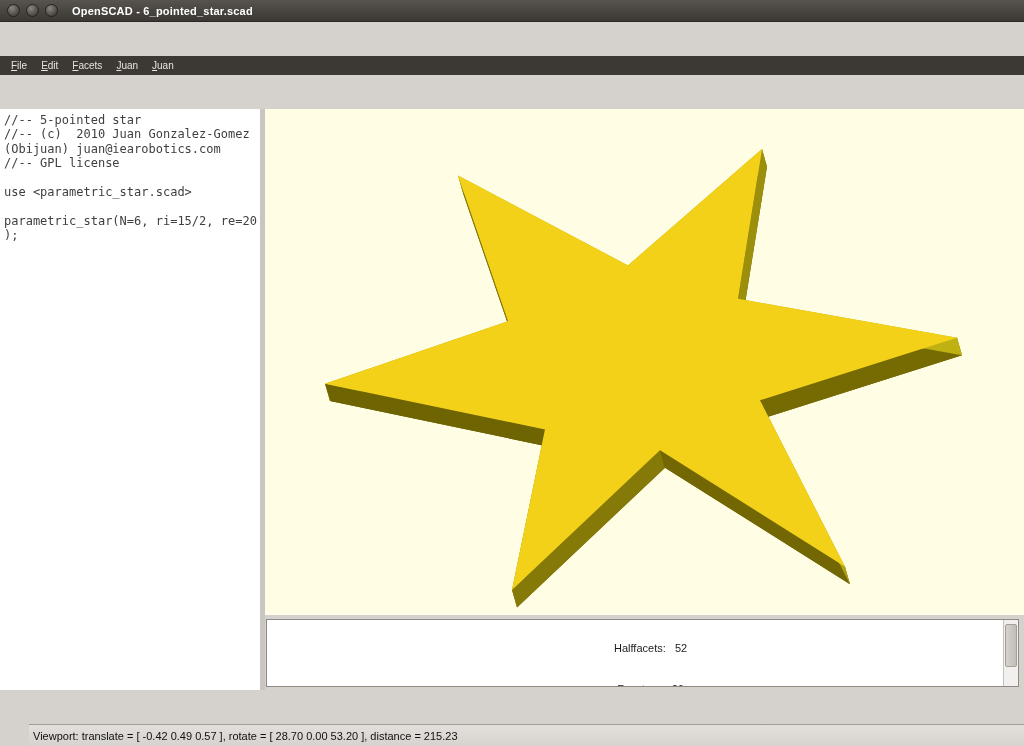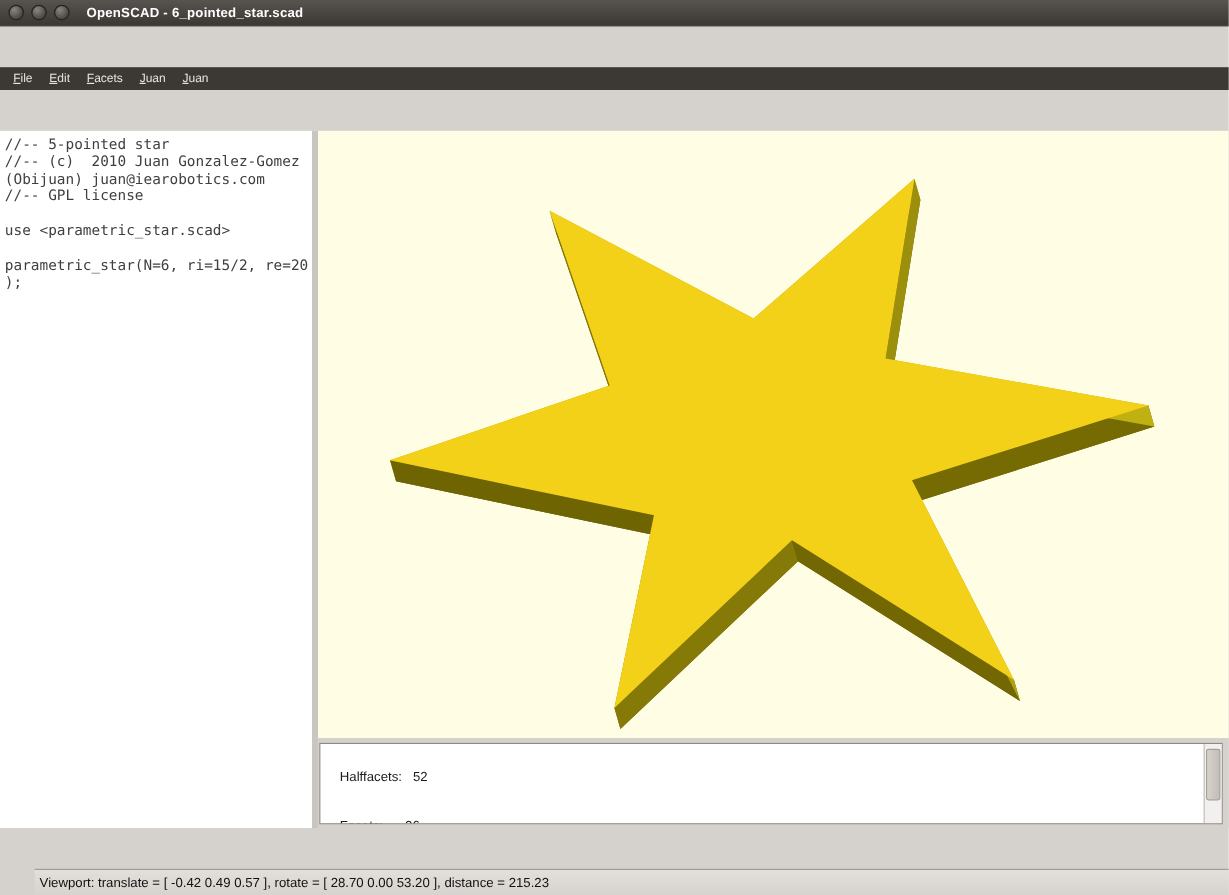--- a/index.html
+++ b/index.html
@@ -27,21 +27,21 @@
     overflow:hidden;}
   .code{font-family:"DejaVu Sans Mono","Liberation Mono",monospace;font-size:12px;
     line-height:14.4px;color:#3f3f3f;white-space:pre;padding:4px 0 0 4px;margin:0;}
 
   .right-col{flex:1 1 auto;display:flex;flex-direction:column;min-width:0;background:#d5d1cc;}
   .viewport{flex:1 1 auto;background:#fffee5;position:relative;min-height:0;}
   .viewport svg{position:absolute;left:0;top:0;width:100%;height:100%;}
 
   
   .console{flex:0 0 auto;height:66px;margin:4px 5px 3px 1px;background:#ffffff;
-    border:1px solid #8f8a84;position:relative;overflow:hidden;}
+    border:1px solid #8f8a84;position:relative;overflow:hidden;text-align:center;}
   .console-text{font-size:11px;line-height:13.6px;color:#1b1b1b;white-space:pre;
     padding:0 0 0 7px;margin-top:-5px;}
   .console-sb{position:absolute;top:0;right:0;width:14px;height:100%;
     background:#f1f0ee;border-left:1px solid #c5c1bb;}
   .console-sb .thumb{position:absolute;left:1px;right:1px;top:4px;height:62%;
     background:linear-gradient(90deg,#d6d2cc,#c2beb7);border:1px solid #a39e97;border-radius:2px;}
 
   
   .statusbar{height:21px;flex:0 0 auto;background:linear-gradient(#e3e0db,#d6d2cd);
     border-top:1px solid #a29d96;display:flex;align-items:center;margin-left:29px;}

